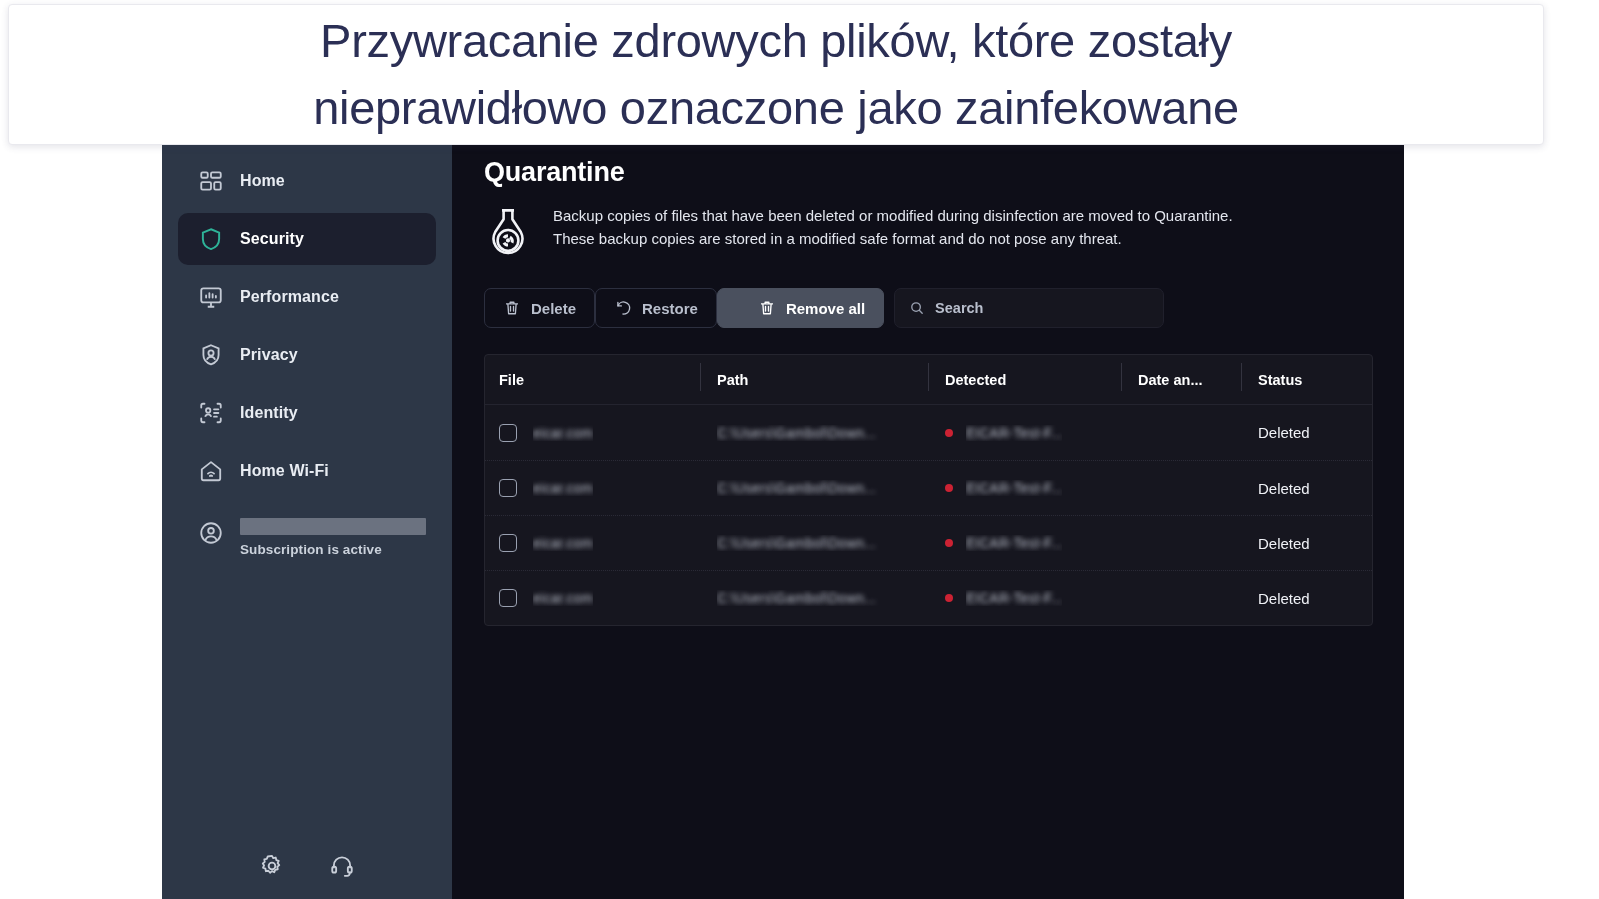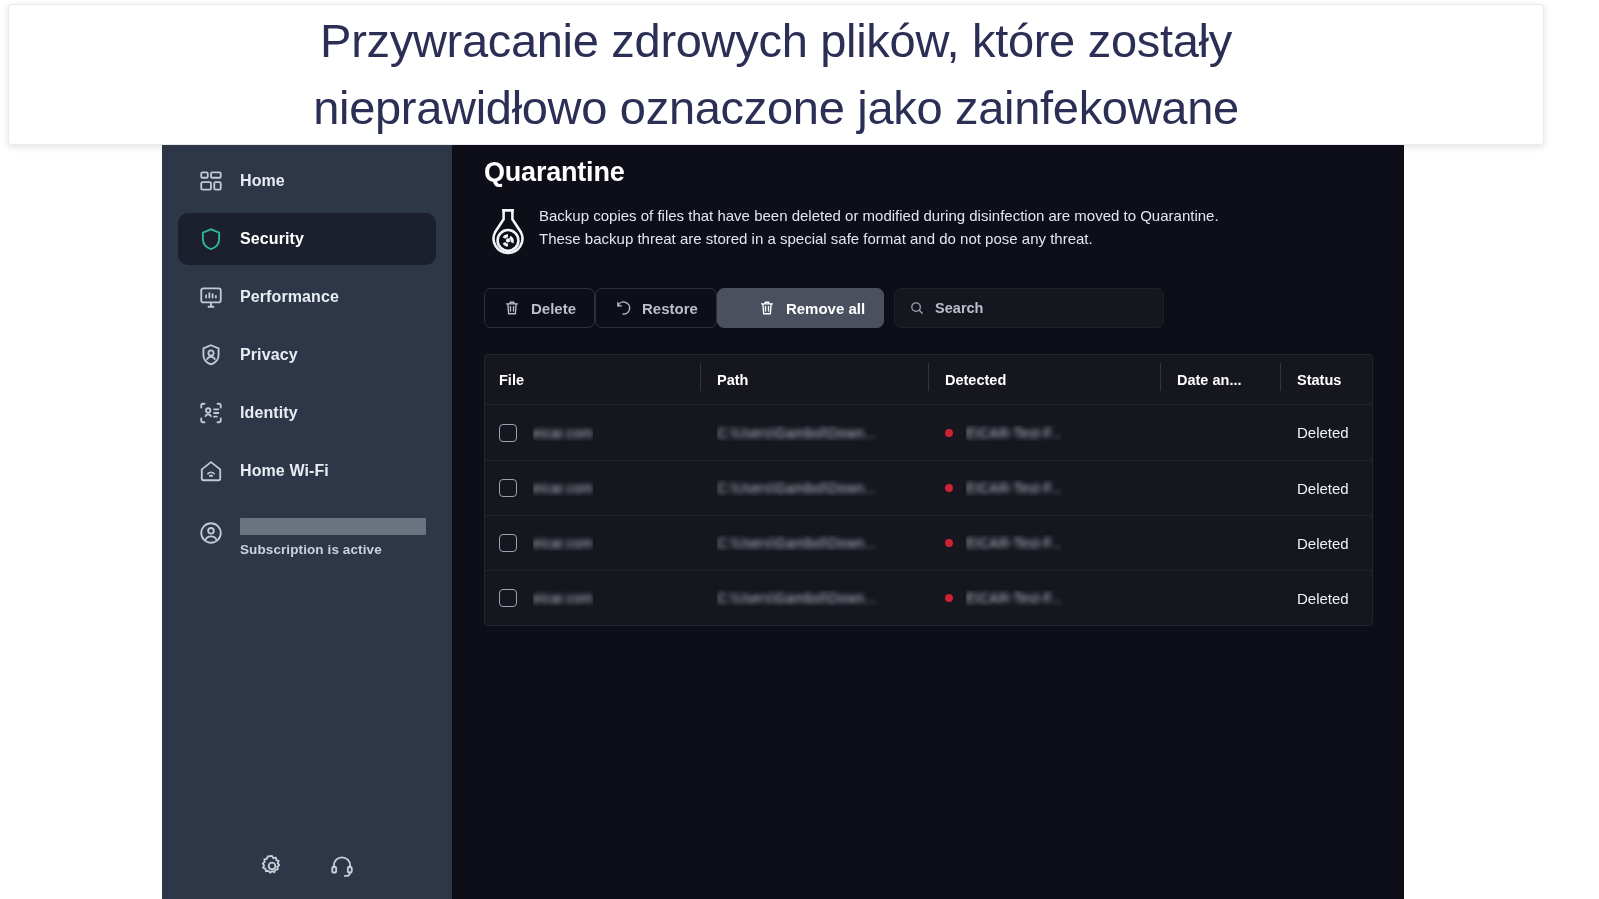--- a/index.html
+++ b/index.html
@@ -111,21 +111,21 @@
     padding: 14px 32px 0 32px;
     position: relative;
   }
   .page-title {
     color: #ffffff;
     font-size: 27px;
     font-weight: bold;
     letter-spacing: -0.2px;
     margin-bottom: 16px;
   }
-  .intro { display: flex; align-items: flex-start; gap: 7px; margin-bottom: 26px; }
+  .intro { display: flex; align-items: flex-start; gap: 21px; margin-bottom: 26px; }
   .flask-icon { width: 48px; height: 56px; flex: 0 0 48px; color: #f2f3f7; margin-top: 2px; }
   .intro-text {
     color: #e3e6ee;
     font-size: 15px;
     line-height: 1.55;
     max-width: 830px;
   }
 
   
   .toolbar { display: flex; align-items: center; gap: 0; margin-bottom: 26px; }
@@ -189,21 +189,21 @@
   }
   .thead .cell.sep::before {
     content: ""; position: absolute; left: -17px; top: -9px;
     width: 1px; height: 28px; background: #33333f;
   }
   .tbody .trow { border-top: 1px dotted #2a2a36; height: 55px; }
   .tbody .trow:first-child { border-top: 0; }
   .c-file { width: 218px; flex: 0 0 218px; display: flex; align-items: center; gap: 16px; }
   .c-path { width: 228px; flex: 0 0 228px; }
   .c-det  { width: 193px; flex: 0 0 193px; display: flex; align-items: center; gap: 13px; }
-  .c-date { width: 120px; flex: 0 0 120px; margin-left: 39px; }
+  .c-date { width: 120px; flex: 0 0 120px; }
   .c-stat { flex: 1; }
   .chk {
     width: 18px; height: 18px; flex: 0 0 18px;
     border: 1.6px solid #9aa1b1;
     border-radius: 4px;
     background: transparent;
     cursor: pointer;
   }
   .redacted {
     color: transparent;
@@ -342,21 +342,21 @@
             <path d="M9 2.2h6M9.8 2.2v4.4L5.6 13a7.2 7.2 0 1012.8 0l-4.2-6.4V2.2" stroke-linejoin="round"></path>
             <circle cx="12" cy="17.2" r="5.2"></circle>
             <circle cx="12" cy="17.2" r="1.05" fill="currentColor" stroke="none"></circle>
             <path d="M12 14.1a3.1 3.1 0 00-2.7 1.55l1.35.78A1.55 1.55 0 0112 15.65z" fill="currentColor" stroke="none"></path>
             <path d="M14.7 18.75a3.1 3.1 0 00-1.35-3.87l-.78 1.35a1.55 1.55 0 01.78 1.74z" fill="currentColor" stroke="none"></path>
             <path d="M9.3 18.75a3.1 3.1 0 002.7 1.55v-1.55a1.55 1.55 0 01-1.35-.78z" fill="currentColor" stroke="none"></path>
           </svg>
         </span>
         <div class="intro-text">
           <div>Backup copies of files that have been deleted or modified during disinfection are moved to Quarantine.</div>
-          <div>These backup threat are stored in a special safe format and do not pose any threat.</div>
+          <div>These backup copies are stored in a modified safe format and do not pose any threat.</div>
         </div>
       </div>
 
       <div class="toolbar">
         <button class="tbtn">
           <span class="ti">
             <svg viewBox="0 0 24 24" fill="none" stroke="currentColor" stroke-width="1.8">
               <path d="M4 6.5h16M9.5 6.5V4.3h5v2.2M6.5 6.5l1 13.2h9l1-13.2" stroke-linejoin="round"></path>
               <path d="M10 10v6M14 10v6" stroke-linecap="round"></path>
             </svg>

